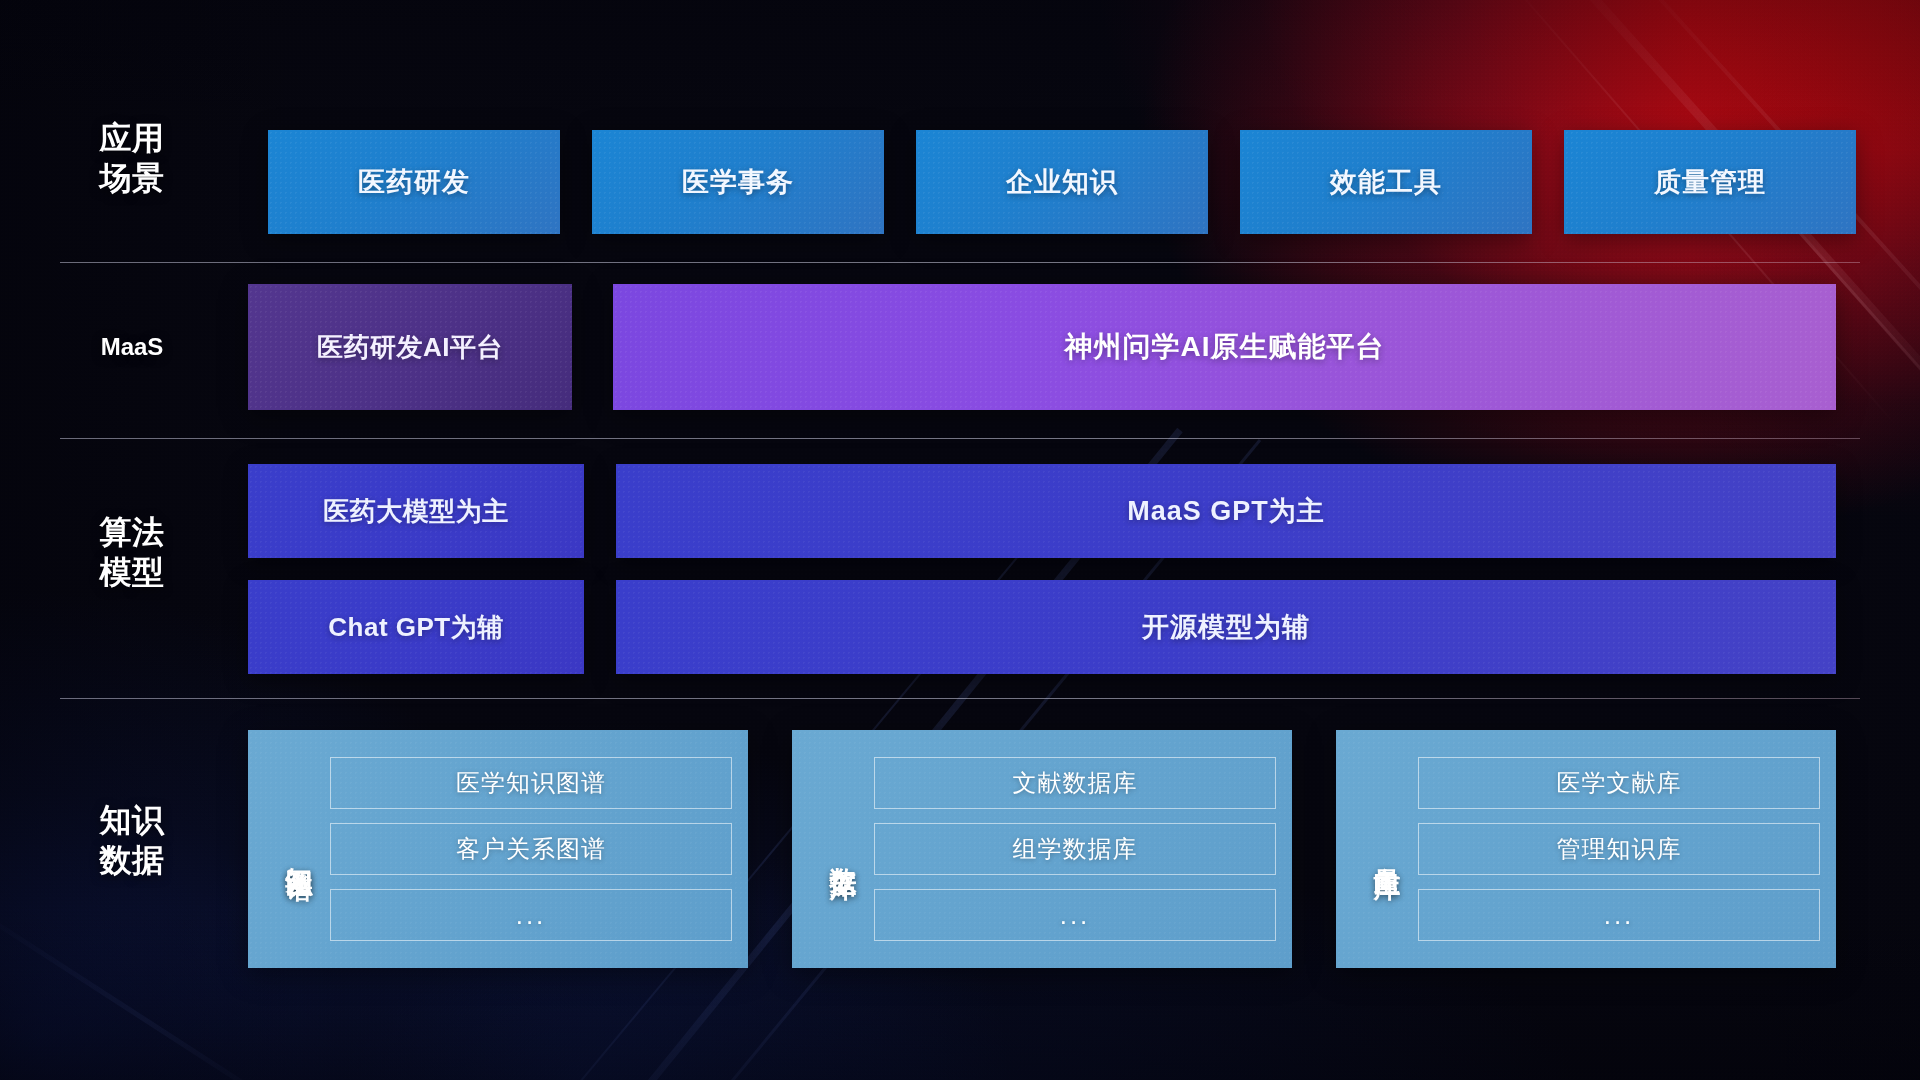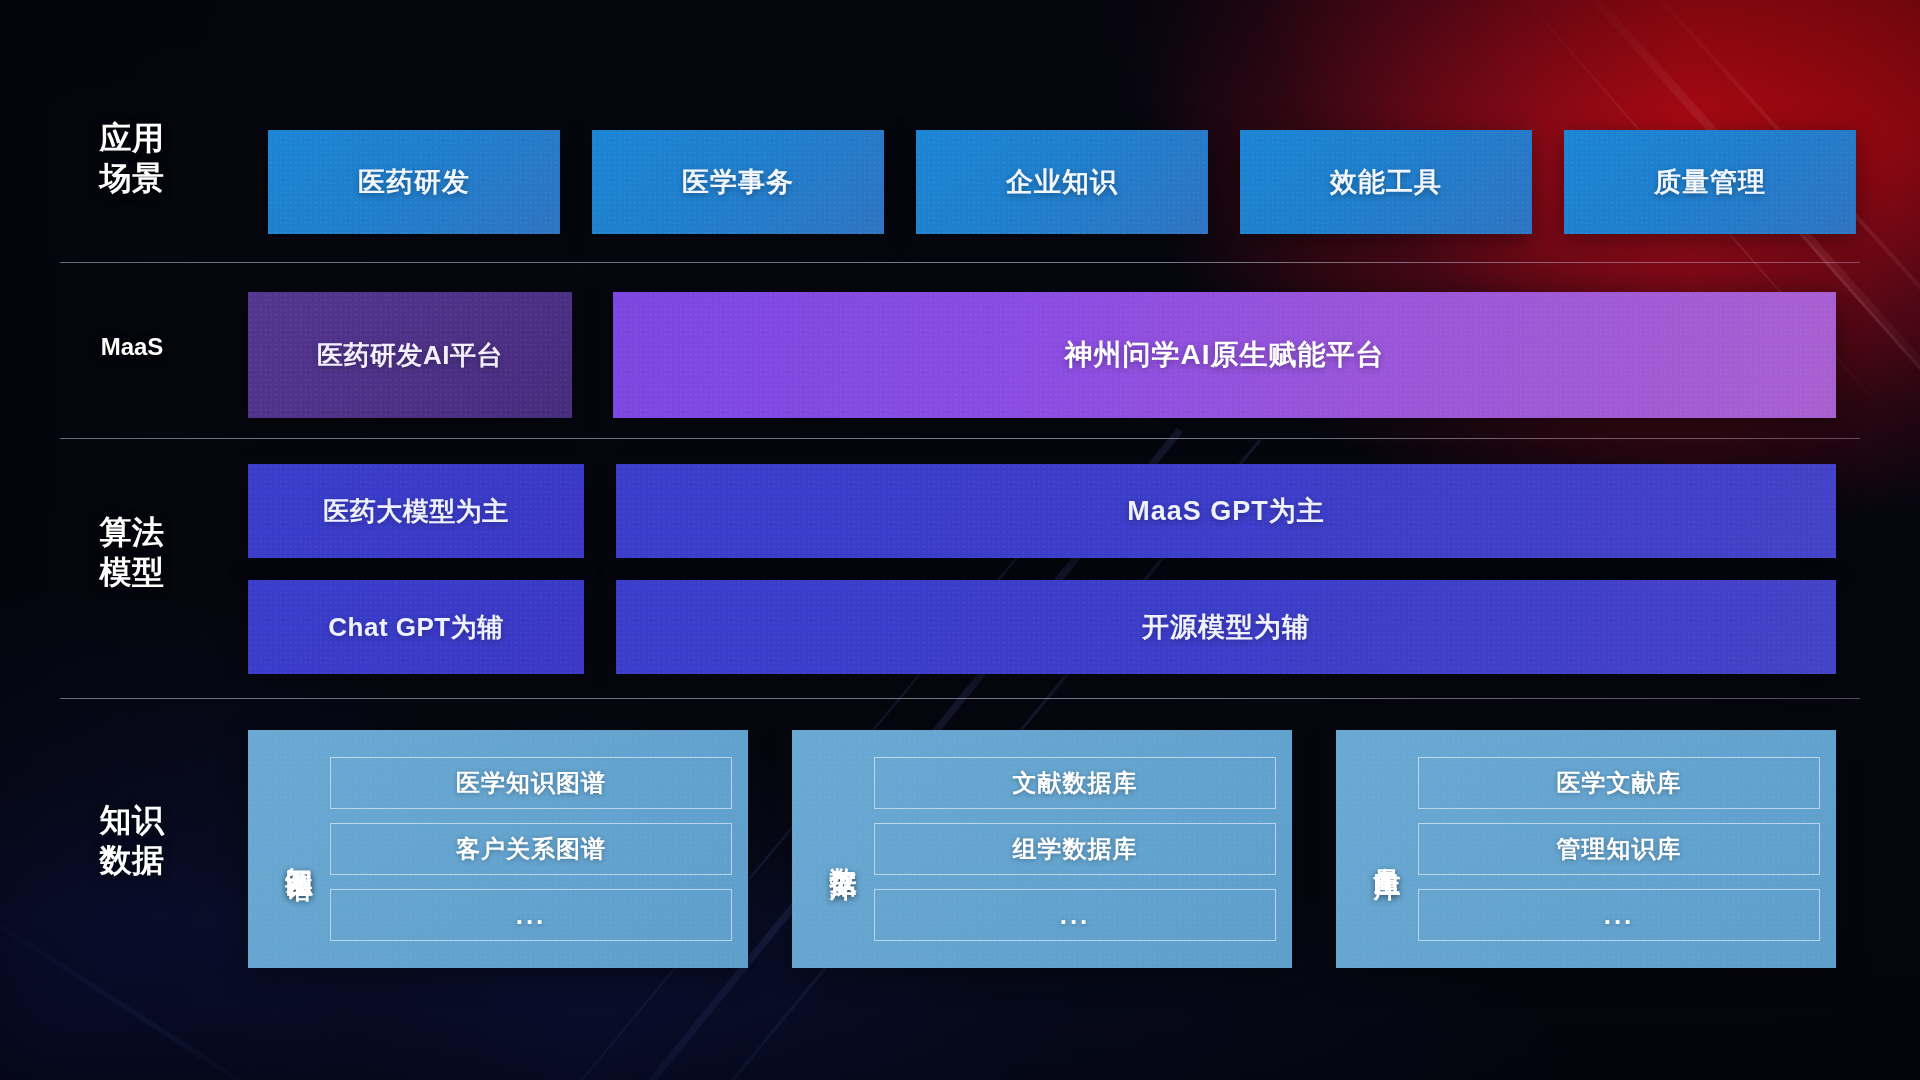--- a/index.html
+++ b/index.html
@@ -120,21 +120,21 @@
     background-size: 5px 5px;
     opacity: .55;
     pointer-events: none;
   }
   .scn-box span { position: relative; z-index: 2; text-shadow: 0 2px 6px rgba(0,0,0,.35); }
 
   
   .maas-strip {
     position: absolute;
     left: 248px;
-    top: 292px;
+    top: 284px;
     width: 1588px;
     height: 126px;
     display: flex;
     gap: 41px;
   }
   .maas-left {
     width: 324px;
     background: linear-gradient(135deg, #53368f 0%, #4d3187 55%, #452c7c 100%);
     display: flex; align-items: center; justify-content: center;
     color: #f4f0ff;
@@ -245,21 +245,21 @@
     justify-content: center;
   }
   .kn-item {
     height: 52px;
     border: 1px solid rgba(255,255,255,0.55);
     display: flex;
     align-items: center;
     justify-content: center;
     color: #ffffff;
     font-size: 24px;
-    font-weight: bold;
+    font-weight: normal;
     letter-spacing: 1px;
     text-shadow: 0 1px 5px rgba(0,0,0,.30);
   }
   .kn-item.ellipsis { font-size: 26px; letter-spacing: 3px; }
 </style>
 </head>
 <body>
 
 <div class="bg-root">
   <div class="bg-red"></div>

